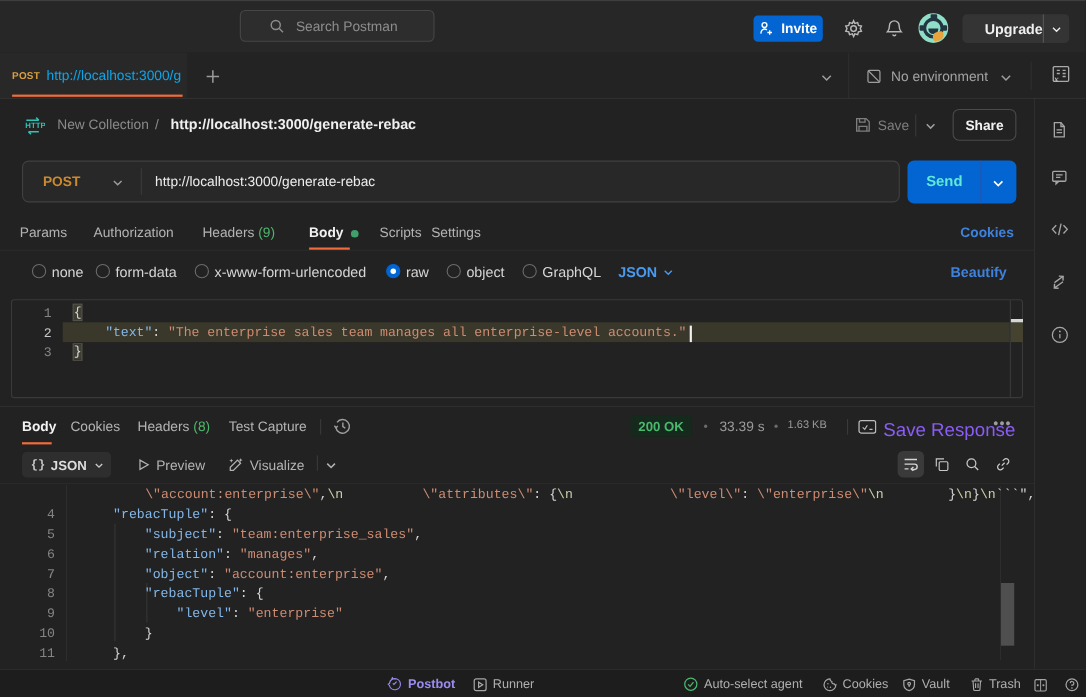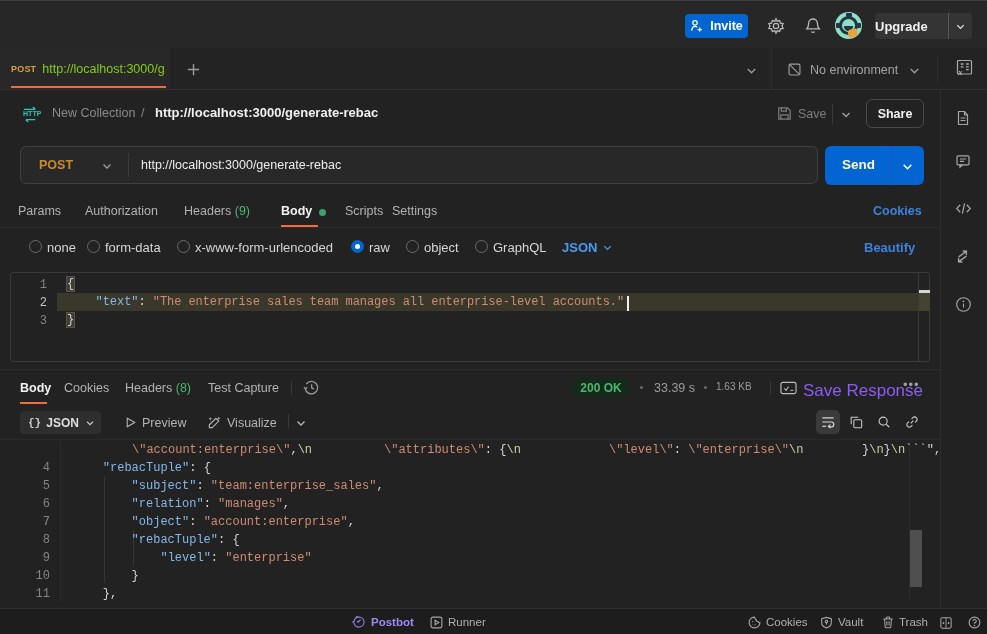--- a/index.html
+++ b/index.html
@@ -19,21 +19,21 @@
 #tab1{position:absolute;left:0;top:0;width:170px;height:41px;background:#282828;display:flex;align-items:center;padding-left:11px}
 #tab1 .ul{position:absolute;left:11px;right:4px;bottom:1px;height:2px;background:#f26b3a}
 .postlbl{color:#d8a03f;font-weight:700;font-size:9px;letter-spacing:.2px}
 
 #rsidebar{position:absolute;left:940px;top:90px;width:47px;height:518px;border-left:1px solid #2e2e2e}
 .ric{position:absolute;left:14px}
 
 #crumb{position:absolute;left:0;top:90px;width:940px;height:47px}
 
 #urlbox{position:absolute;left:20px;top:146px;width:798px;height:38px;background:#282828;border:1px solid #404040;border-radius:6px}
-#send{position:absolute;left:825px;top:146px;width:99px;height:39px;background:#0265d2;border-radius:6px;color:#fef9c3}
+#send{position:absolute;left:825px;top:146px;width:99px;height:39px;background:#0265d2;border-radius:6px;color:#5eead4}
 
 #reqtabs{position:absolute;left:0;top:196px;width:940px;height:32px;border-bottom:1px solid #2b2b2b;font-size:12.5px;color:#b3b3b3}
 #reqtabs .t{position:absolute;top:8px}
 
 #radios{position:absolute;left:0;top:228px;width:940px;height:36px;font-size:13px;color:#d6d6d6}
 .radio{position:absolute;top:12px;width:13px;height:13px;border:1px solid #6b6b6b;border-radius:50%}
 .rlbl{position:absolute;top:13px;height:13px;line-height:13px}
 
 #editor{position:absolute;left:10px;top:272px;width:920px;height:90px;border:1px solid #3a3a3a;border-radius:3px;background:#222222}
 .lnum{position:absolute;width:36px;text-align:right;color:#848484;font-family:"Liberation Mono",monospace;font-size:12px}
@@ -42,20 +42,27 @@
 .link{color:#3e82dd}
 #statusbar{position:absolute;left:0;top:608px;width:987px;height:26px;background:#1d1d1d;border-top:1px solid #2e2e2e;font-size:11.5px;color:#b0b0b0}
 #statusbar .it{position:absolute;top:0;height:26px;display:flex;align-items:center;gap:5px}
 .key{color:#85b8ea}.str{color:#ce8c72}.pun{color:#d4d4d4}.q{color:#85b8ea}.esc{color:#c9cfa8}
 .rl{height:17.95px;white-space:pre}
 </style>
 </head>
 <body>
 <div id="app">
   <div id="topbar">
+    <div id="search">
+      <svg style="margin:0 10px 0 26px" width="14" height="14" viewBox="0 0 16 16" fill="none" stroke="#8d8d8d" stroke-width="1.5">
+          <circle cx="6.5" cy="6.5" r="4.7"></circle>
+          <path d="M10.2 10.2 L14 14"></path>
+        </svg>
+      Search Postman
+    </div>
     <div id="invite">
       <svg width="14" height="14" viewBox="0 0 14 14" fill="none" stroke="#fff" stroke-width="1.25">
           <circle cx="5" cy="3.8" r="2.2"></circle>
           <path d="M1.7 11.6c.2-2.7 1.6-4.2 3.4-4.2.8 0 1.5.3 2.1.8"></path>
           <path d="M9.7 8.4v4.2M7.6 10.5h4.2"></path>
         </svg>
       <span>Invite</span>
     </div>
     <svg class="abs" style="left:767px;top:16px" width="18" height="18" viewBox="0 0 18 18" fill="none" stroke="#b8b8b8" stroke-width="1.3">
         <circle cx="9" cy="9" r="2.6"></circle>
@@ -67,31 +74,31 @@
       </svg>
     <div class="abs" style="left:835px;top:11px;width:27px;height:27px;border-radius:50%;background:#8fdec7;overflow:hidden">
       <div class="abs" style="left:4px;top:4px;width:19px;height:19px;border-radius:50%;border:3.5px solid #223540"></div>
       <div class="abs" style="left:11px;top:1px;width:6px;height:4px;border-radius:1px;background:#223540"></div>
       <div class="abs" style="left:1px;top:11px;width:4px;height:5px;border-radius:1px;background:#223540"></div>
       <div class="abs" style="left:22px;top:11px;width:4px;height:5px;border-radius:1px;background:#223540"></div>
       <div class="abs" style="left:9px;top:14px;width:9px;height:5px;border-radius:0 0 5px 5px;background:#223540"></div>
       <div class="abs" style="left:13px;top:17px;width:10px;height:8px;background:#e8a33d;border-radius:4px 2px 5px 2px;transform:rotate(-12deg)"></div>
     </div>
     <div id="upgrade">
-      <span style="flex:1;text-align:left">Upgrade</span>
+      <span style="flex:1;text-align:right">Upgrade</span>
       <div style="width:1px;height:26px;background:#575757"></div>
       <svg style="margin:0 6px" width="11" height="11" viewBox="0 0 12 12" fill="none" stroke="#e8e8e8" stroke-width="1.4">
           <path d="M2.5 4.5 L6 8 L9.5 4.5"></path>
         </svg>
     </div>
   </div>
   <div id="tabstrip">
     <div id="tab1">
       <span class="postlbl">POST</span>
-      <span style="color:#84cc16;font-size:12.5px;margin-left:6px">http://localhost:3000/g</span>
+      <span style="color:#0ea5e9;font-size:12.5px;margin-left:6px">http://localhost:3000/g</span>
       <div class="ul"></div>
     </div>
     <svg class="abs" style="left:186px;top:14px" width="15" height="15" viewBox="0 0 16 16" fill="none" stroke="#9a9a9a" stroke-width="1.5">
         <path d="M8 2v12M2 8h12"></path>
       </svg>
     <svg class="abs" style="left:745px;top:16px" width="13" height="13" viewBox="0 0 12 12" fill="none" stroke="#9e9e9e" stroke-width="1.3">
         <path d="M2.5 4.5 L6 8 L9.5 4.5"></path>
       </svg>
     <div class="abs" style="left:771px;top:0;width:1px;height:41px;background:#2e2e2e"></div>
     <svg class="abs" style="left:787px;top:14px" width="15" height="15" viewBox="0 0 16 16" fill="none" stroke="#9e9e9e" stroke-width="1.2">
@@ -303,20 +310,27 @@
         </svg>
       <span style="font-weight:600">Postbot</span>
     </div>
     <div class="it" style="left:430px">
       <svg width="13" height="13" viewBox="0 0 14 14" fill="none" stroke="#a6a6a6" stroke-width="1.2">
           <rect x="1.2" y="1.2" width="11.6" height="11.6" rx="2"></rect>
           <path d="M5.5 4.5v5l4-2.5Z"></path>
         </svg>
       <span>Runner</span>
     </div>
+    <div class="it" style="left:621px">
+      <svg width="14" height="14" viewBox="0 0 16 16" fill="none" stroke="#49b96e" stroke-width="1.3">
+          <circle cx="8" cy="8" r="6.3"></circle>
+          <path d="M5.2 8.2 7.2 10.2 10.8 5.8"></path>
+        </svg>
+      <span>Auto-select agent</span>
+    </div>
     <div class="it" style="left:748px">
       <svg width="13" height="13" viewBox="0 0 14 14" fill="none" stroke="#a6a6a6" stroke-width="1.2">
           <path d="M12.8 7A5.8 5.8 0 1 1 7 1.2c0 1.6.6 2.4 1.8 2.6-.2 1.5.8 2.6 2.4 2.4.3 1 .9 1.1 1.6.8Z"></path>
           <circle cx="5" cy="6" r=".7" fill="#a6a6a6" stroke="none"></circle>
           <circle cx="7.5" cy="9.5" r=".7" fill="#a6a6a6" stroke="none"></circle>
           <circle cx="4.6" cy="9.3" r=".5" fill="#a6a6a6" stroke="none"></circle>
         </svg>
       <span>Cookies</span>
     </div>
     <div class="it" style="left:820px">

